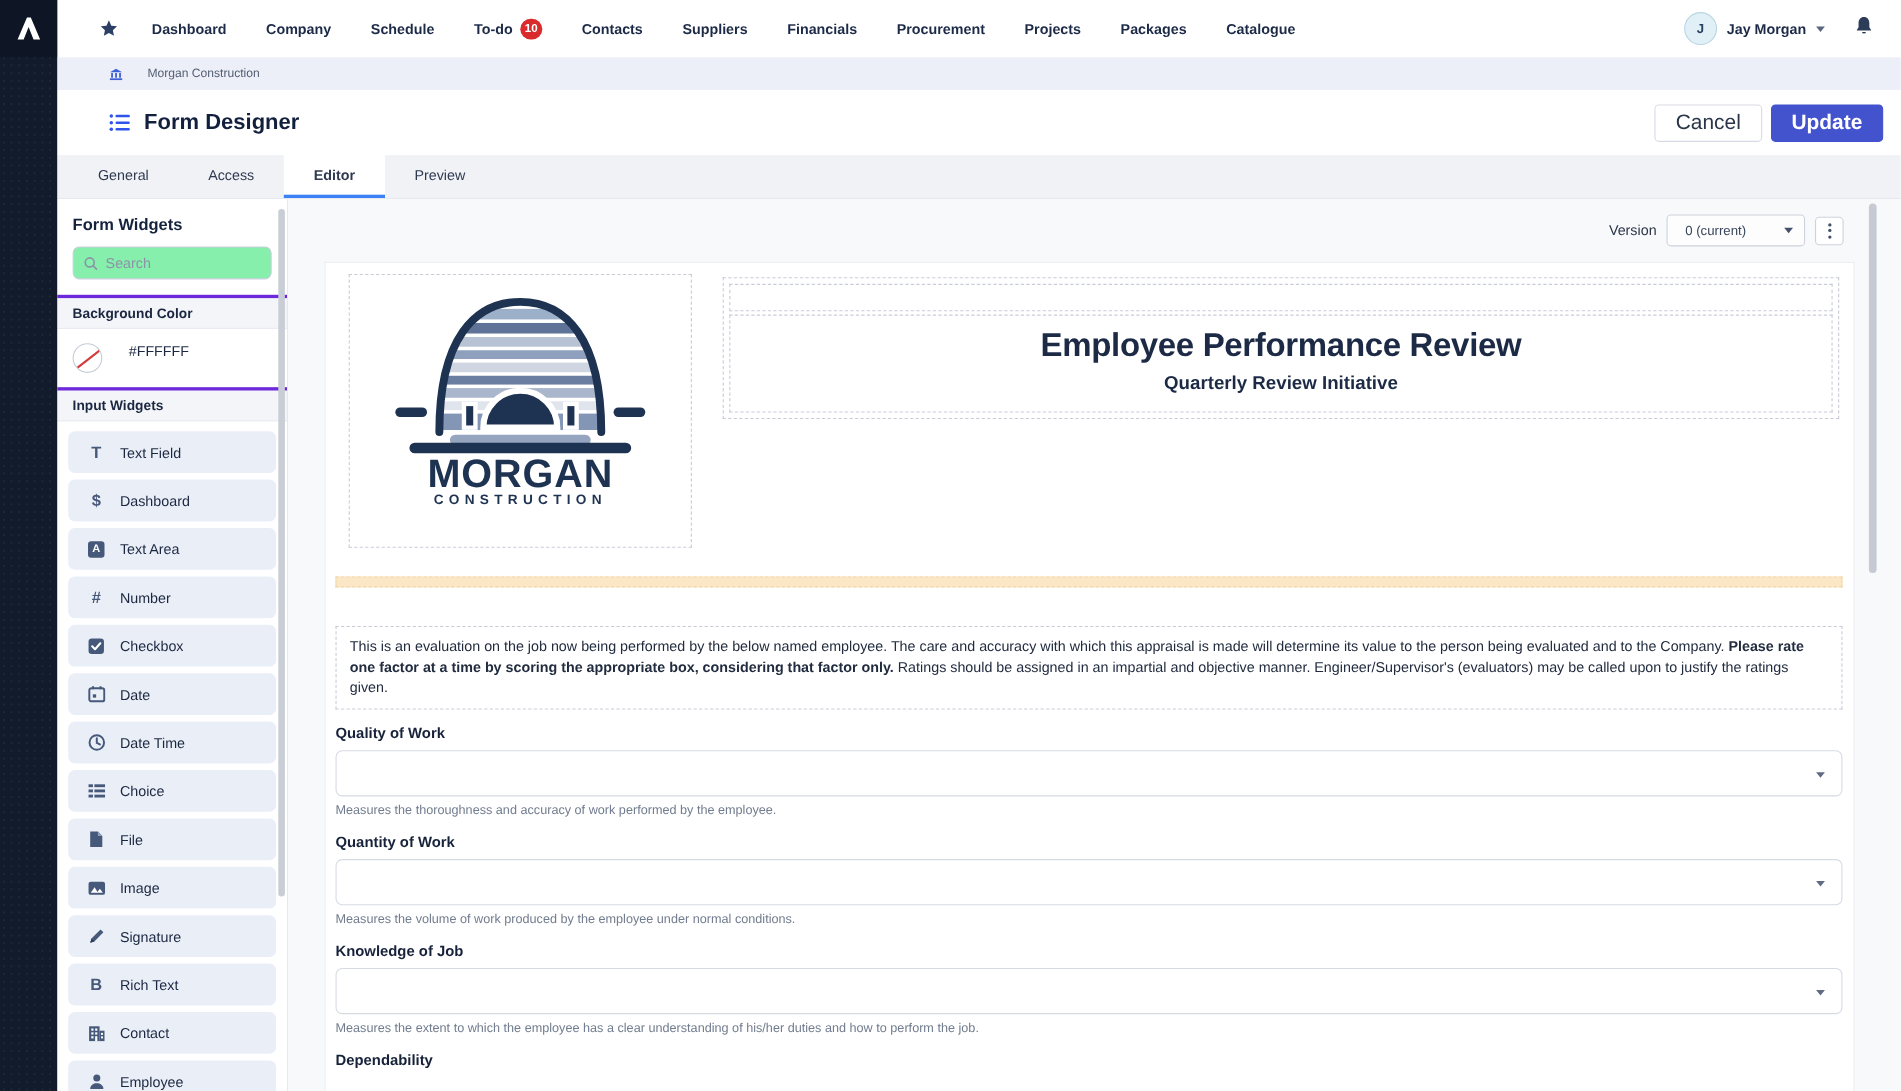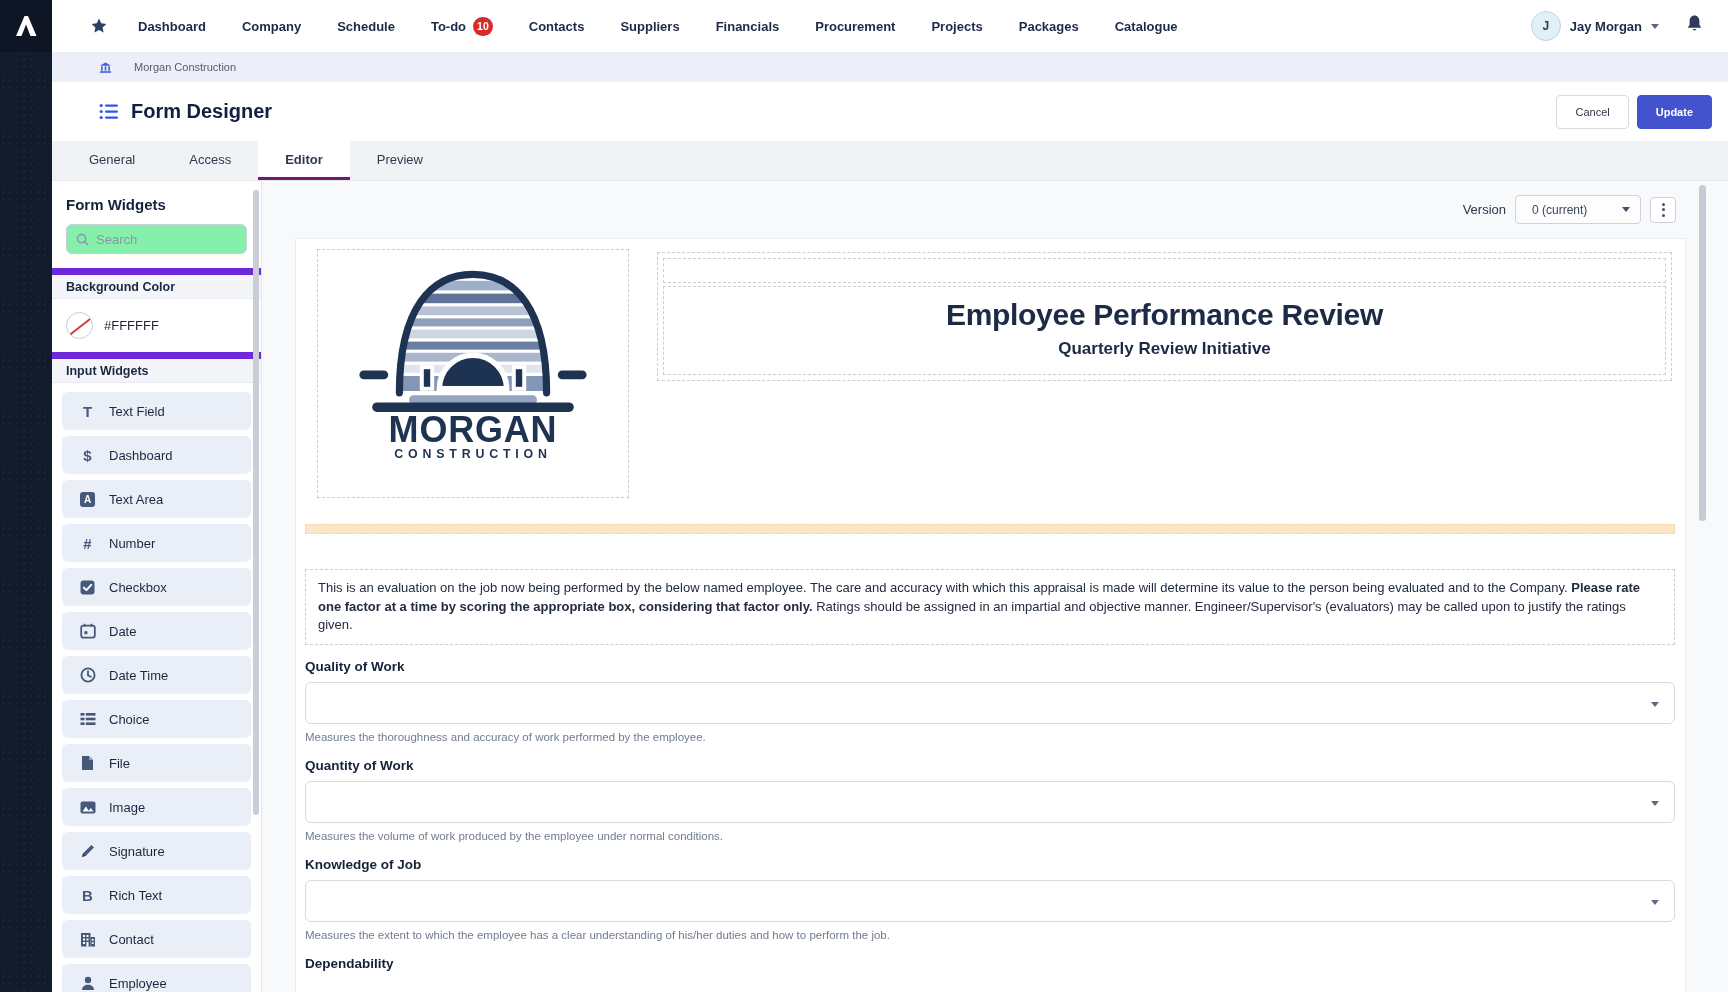--- a/index.html
+++ b/index.html
@@ -30,41 +30,41 @@
   
   .breadcrumb { position:absolute; left:52px; top:52px; width:1676px; height:30px; background:#edeff8;
     display:flex; align-items:center; gap:22px; padding-left:47px; }
   .breadcrumb span { font-size:11px; color:#525d72; }
 
   
   .page-header { position:absolute; left:52px; top:82px; width:1676px; height:59px; background:#fff;
     display:flex; align-items:center; padding:0 16px 0 47px; }
   .page-title { font-size:20px; font-weight:700; color:#121f3d; margin-left:12px; }
   .header-actions { margin-left:auto; display:flex; gap:8px; }
-  .btn { height:34px; border-radius:4px; font-size:11px; padding:0 18px; cursor:pointer; font-family:inherit; }
+  .btn { height:34px; border-radius:4px; font-size:19px; padding:0 18px; cursor:pointer; font-family:inherit; }
   .btn-cancel { background:#fff; border:1px solid #d8dbe3; color:#2b3648; }
   .btn-update { background:#4353ce; border:1px solid #4353ce; color:#fff; font-weight:600; }
 
   
   .tabbar { position:absolute; left:52px; top:141px; width:1676px; height:40px; background:#f1f2f6;
     display:flex; align-items:stretch; padding-left:10px; border-bottom:1px solid #e6e8ee; }
   .tab { display:flex; align-items:center; padding:15px 27px; font-size:13px; color:#2e3950; cursor:pointer; border-bottom:3px solid transparent; }
-  .tab.active { background:#fff; font-weight:700; border-bottom:3px solid #701a75;text-align:center; }
+  .tab.active { background:#fff; font-weight:700; border-bottom:3px solid #3b82f6;text-align:center; }
 
   
   .sidebar { position:absolute; left:52px; top:181px; width:210px; height:811px; background:#fff;
     border-right:1px solid #e3e6ec; overflow:hidden; }
   .sidebar-title { font-size:15px; font-weight:700; color:#14223d; margin:15px 14px 11px; }
   .search-box { margin:0 14px 14px; height:30px; border:1px solid #c9cfdb; border-radius:6px;
     display:flex; align-items:center; gap:7px; padding:0 9px; background:#86efac; }
   .search-box input { border:none; outline:none; font-size:13px; width:140px; color:#1b2740; font-family:inherit; background:transparent; }
   .search-box input::placeholder { color:#8a94a6; }
-  .section-head { height:31px; background:#f3f5f9; border-top:7px solid #6d28d9; border-bottom:1px solid #e8ebf1;
+  .section-head { height:31px; background:#f3f5f9; border-top:3px solid #6d28d9; border-bottom:1px solid #e8ebf1;
     display:flex; align-items:center; padding-left:14px; font-size:12.5px; font-weight:700; color:#1b2740; }
-  .swatch-row { display:flex; align-items:center; gap:11px; padding:13px 14px; }
+  .swatch-row { display:flex; align-items:flex-start; gap:24px; padding:13px 14px; }
   .swatch { width:27px; height:27px; border-radius:50%; background:#fff; border:1px solid #c6ccd6; position:relative; cursor:pointer; overflow:hidden; }
   .swatch::after { content:""; position:absolute; left:-3px; top:12px; width:34px; height:2px; background:#d43b3b; transform:rotate(-38deg); }
   .swatch-label { font-size:13px; color:#1b2740; }
   .widget-list { padding:9px 10px 0; }
   .widget-item { height:38px; margin-bottom:6px; background:#eaeff7; border-radius:6px;
     display:flex; align-items:center; gap:13px; padding-left:17px; cursor:grab; }
   .widget-item .wlabel { font-size:13px; font-weight:500; color:#1b2740; }
   .wicon { width:17px; display:flex; align-items:center; justify-content:center; }
   .glyph { font-size:15px; font-weight:800; color:#47597a; }
   .glyph-sq { width:15px; height:15px; border-radius:3px; background:#47597a; color:#fff; font-size:10px; font-weight:800;

